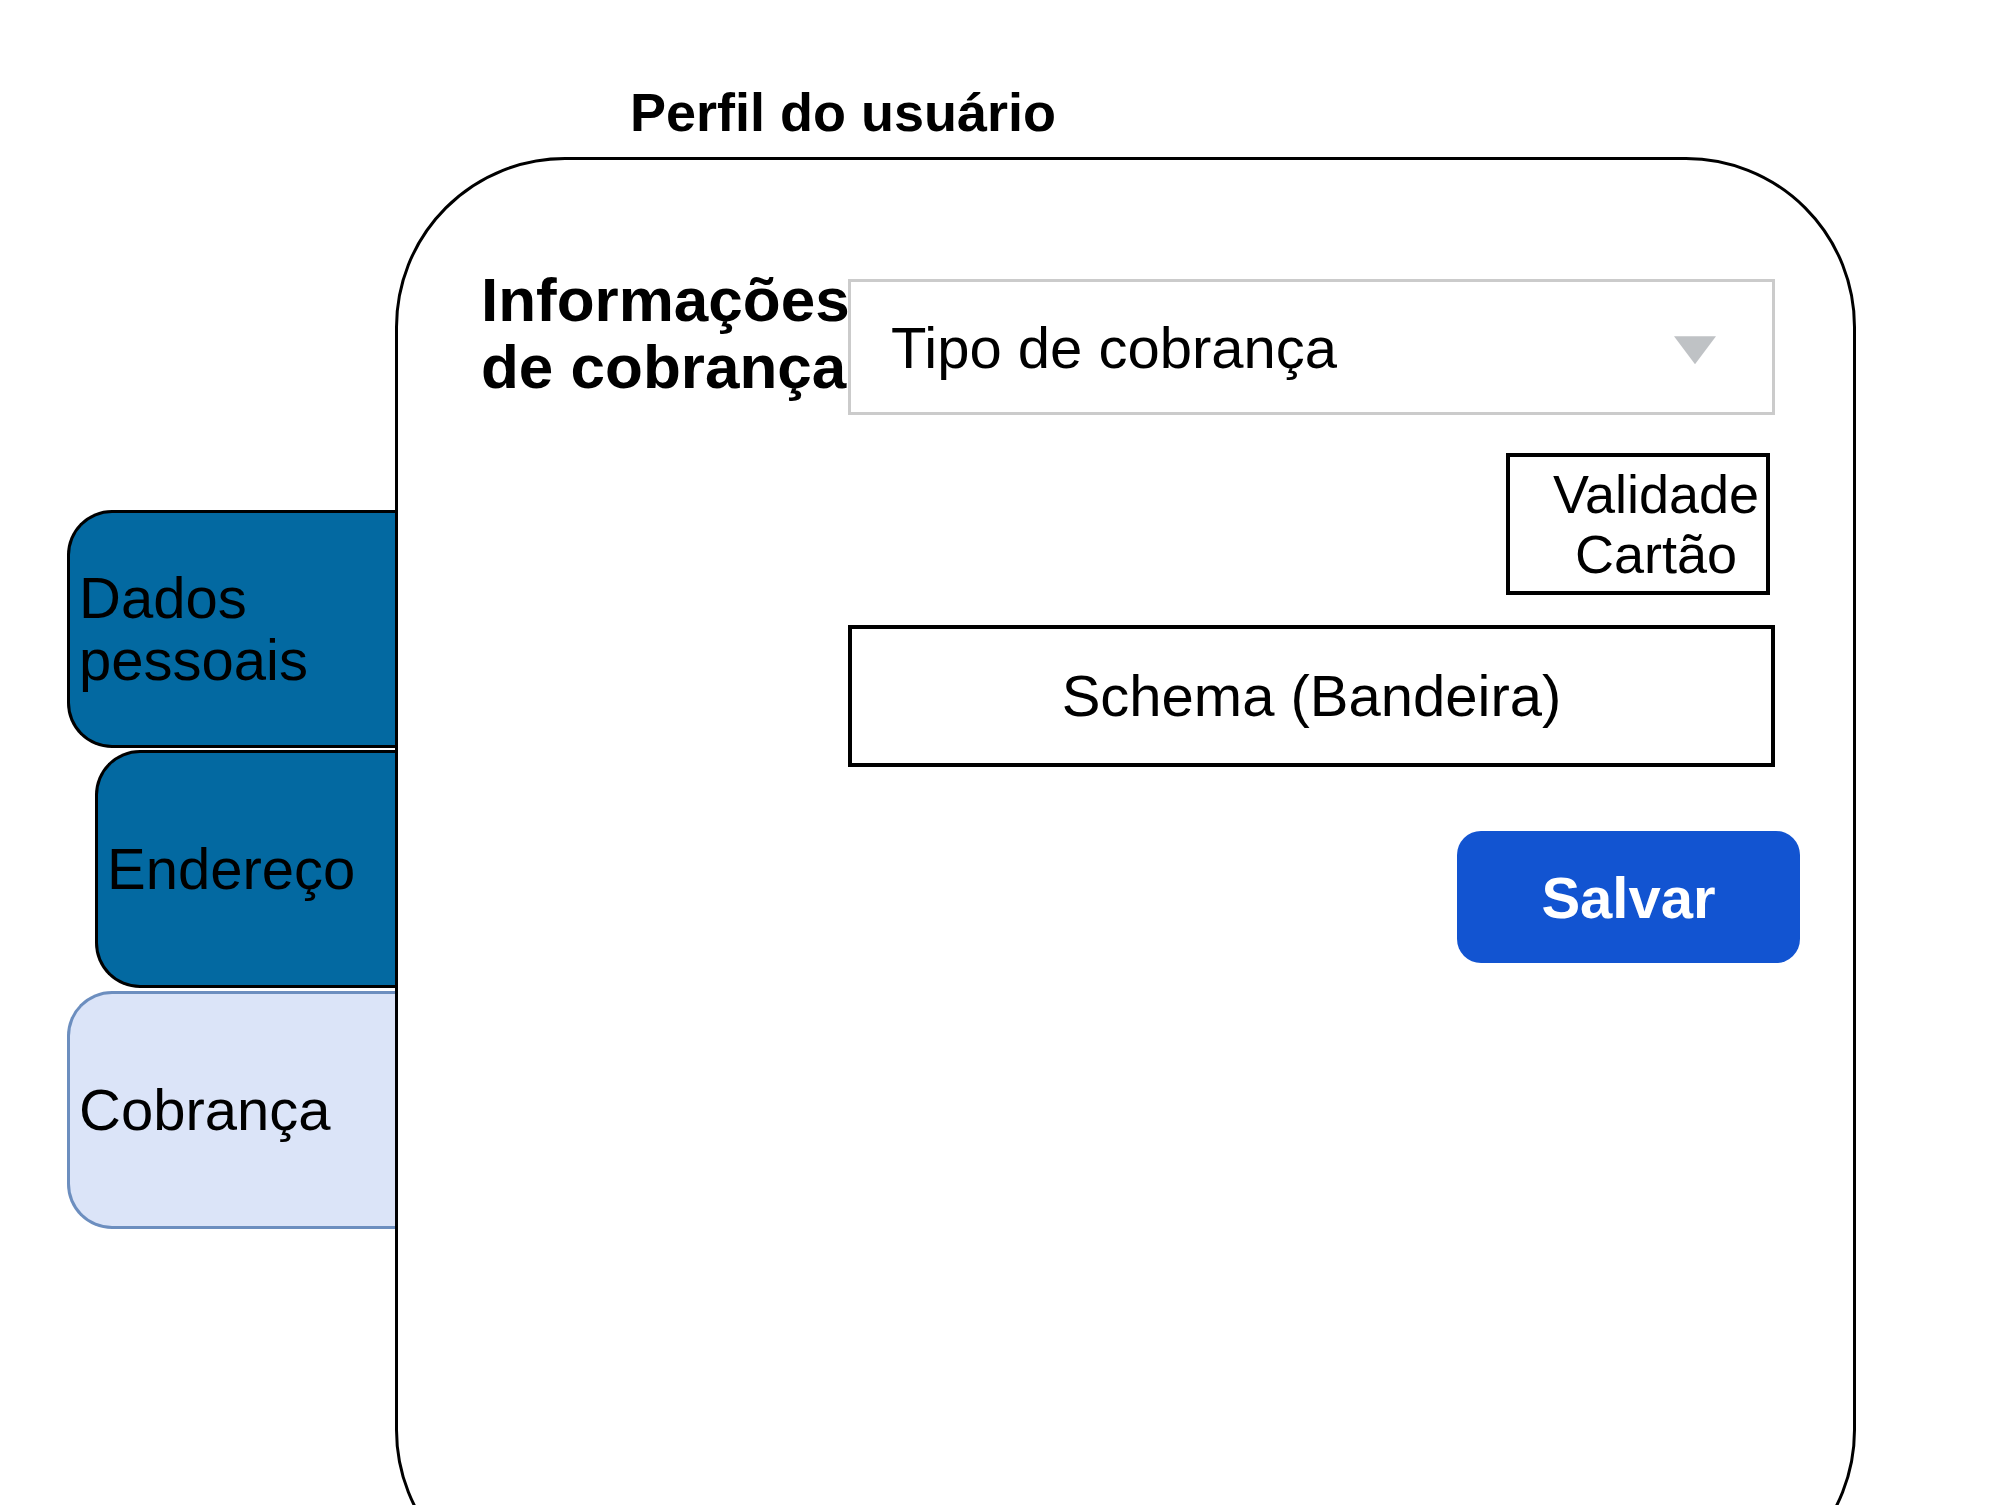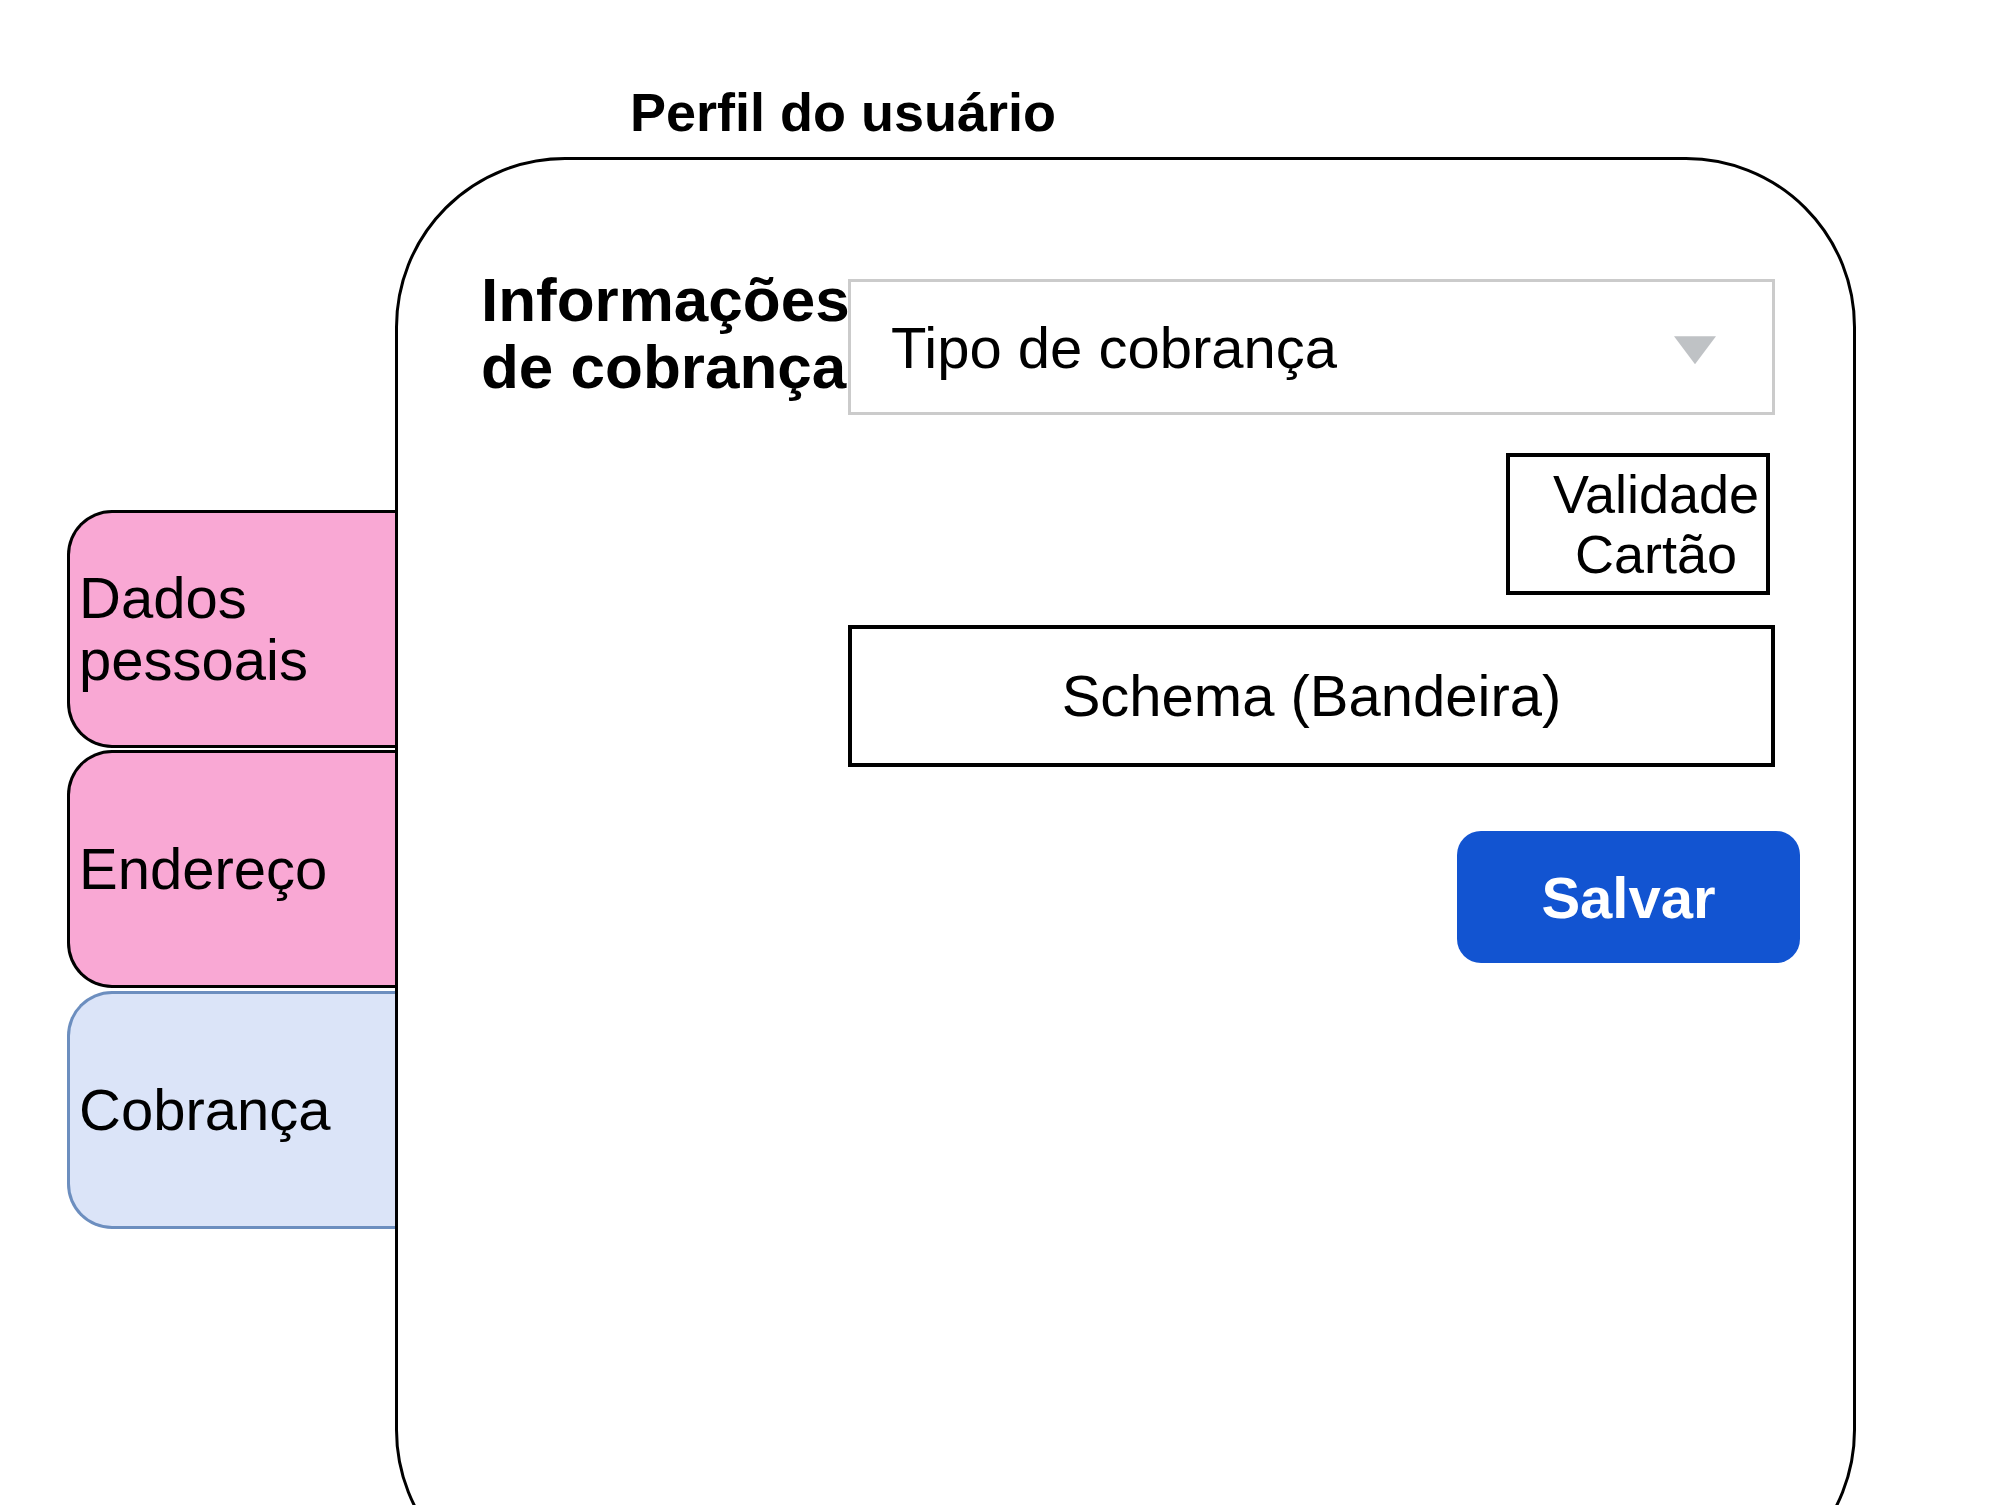--- a/index.html
+++ b/index.html
@@ -12,28 +12,28 @@
 
   
   .page-title{
     position:absolute;left:630px;top:82px;
     font-size:54px;font-weight:bold;line-height:60px;white-space:nowrap;
   }
 
   
   .tab{
     position:absolute;left:67px;width:330px;height:238px;
-    background:#f9a8d4;border:3px solid #000;border-right:none;
+    background:#0369a1;border:3px solid #000;border-right:none;
     border-radius:45px 0 0 45px;
     display:flex;align-items:center;
     box-sizing:border-box;padding-left:9px;padding-right:4px;
     font-size:58px;line-height:62px;
   }
   .tab--dados{top:510px;}
-  .tab--endereco{top:750px;}
+  .tab--endereco{top:750px;margin-left:28px;}
   .tab--cobranca{
     top:991px;
     background:#dbe4f8;border-color:#6c8ebf;
   }
 
   
   .panel{
     position:absolute;left:395px;top:157px;width:1461px;height:1443px;
     background:#ffffff;border:3px solid #000;border-radius:170px;
     box-sizing:border-box;

